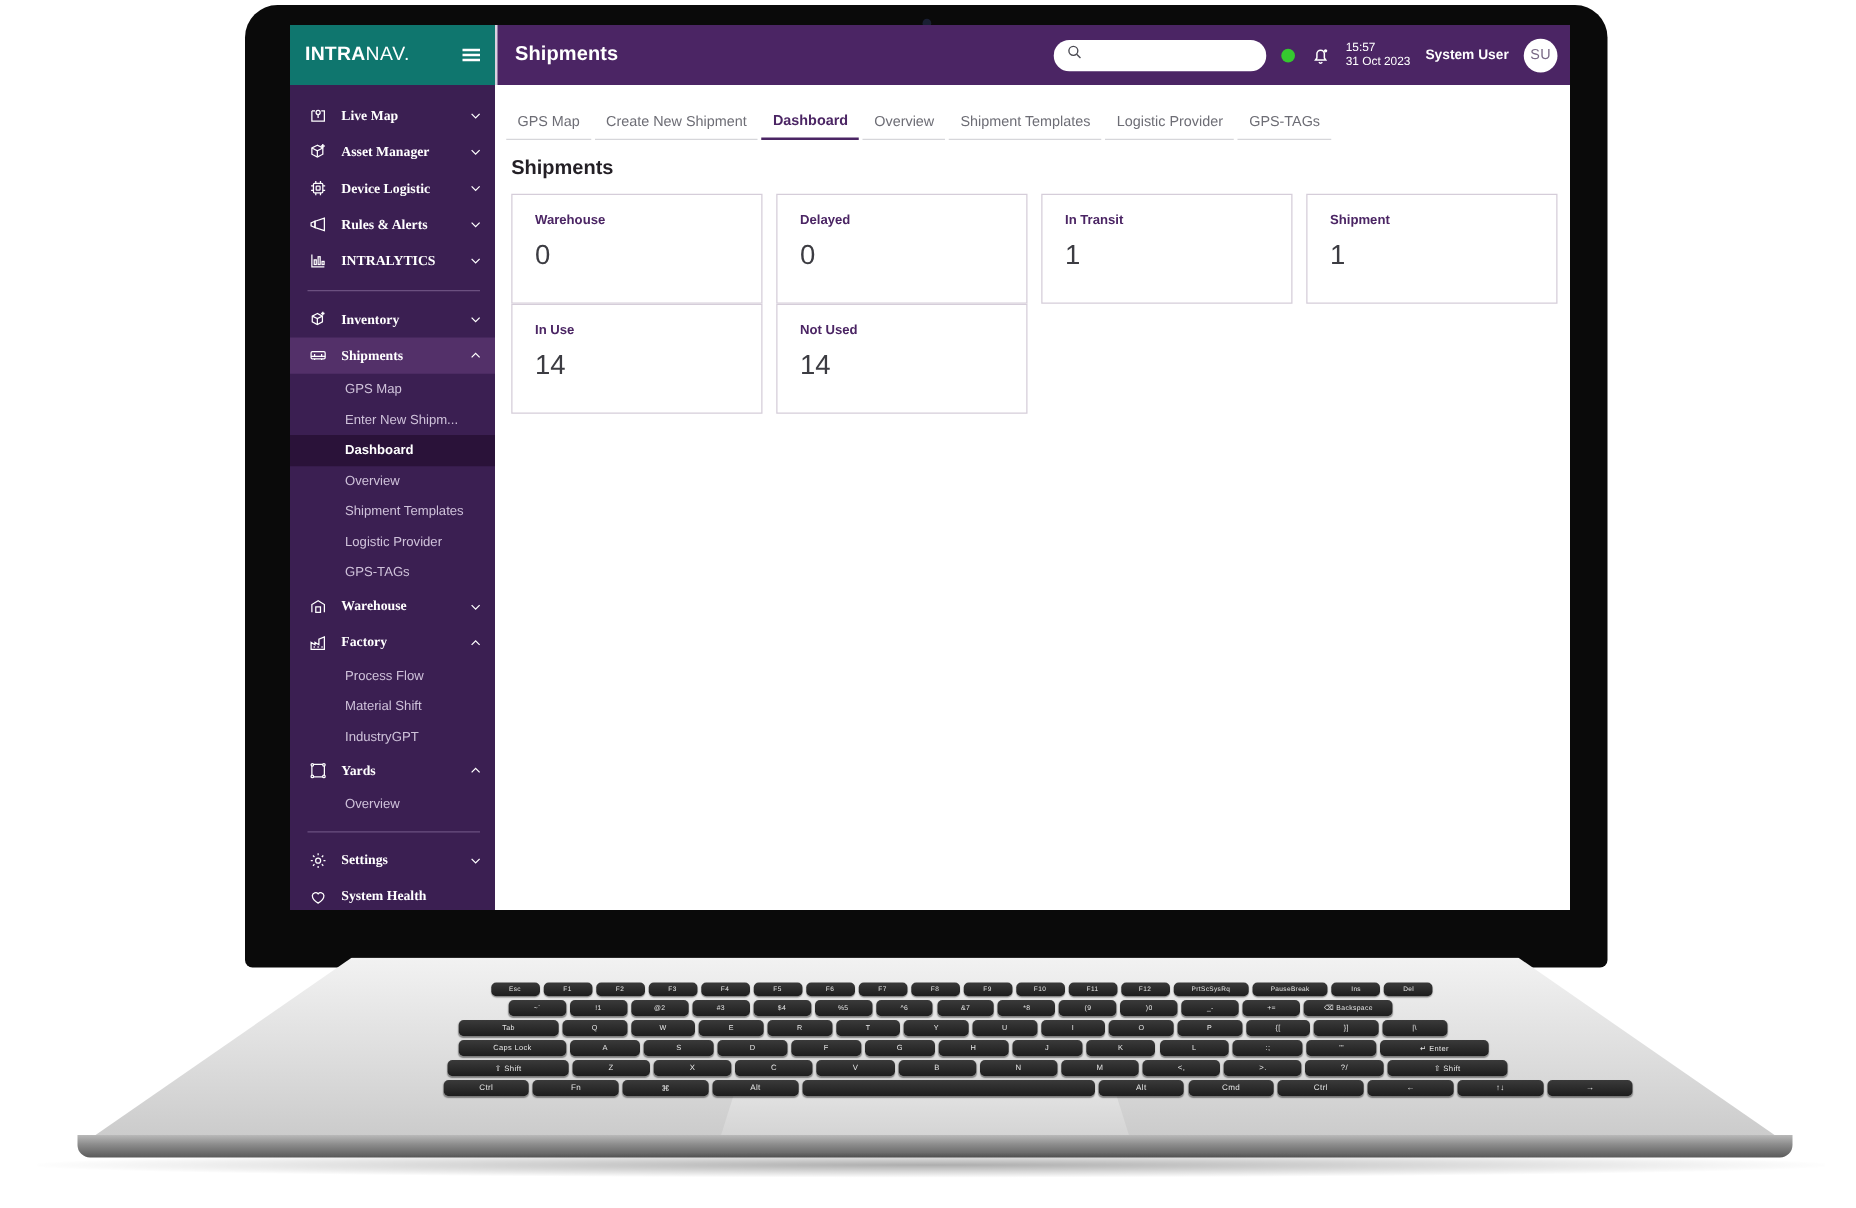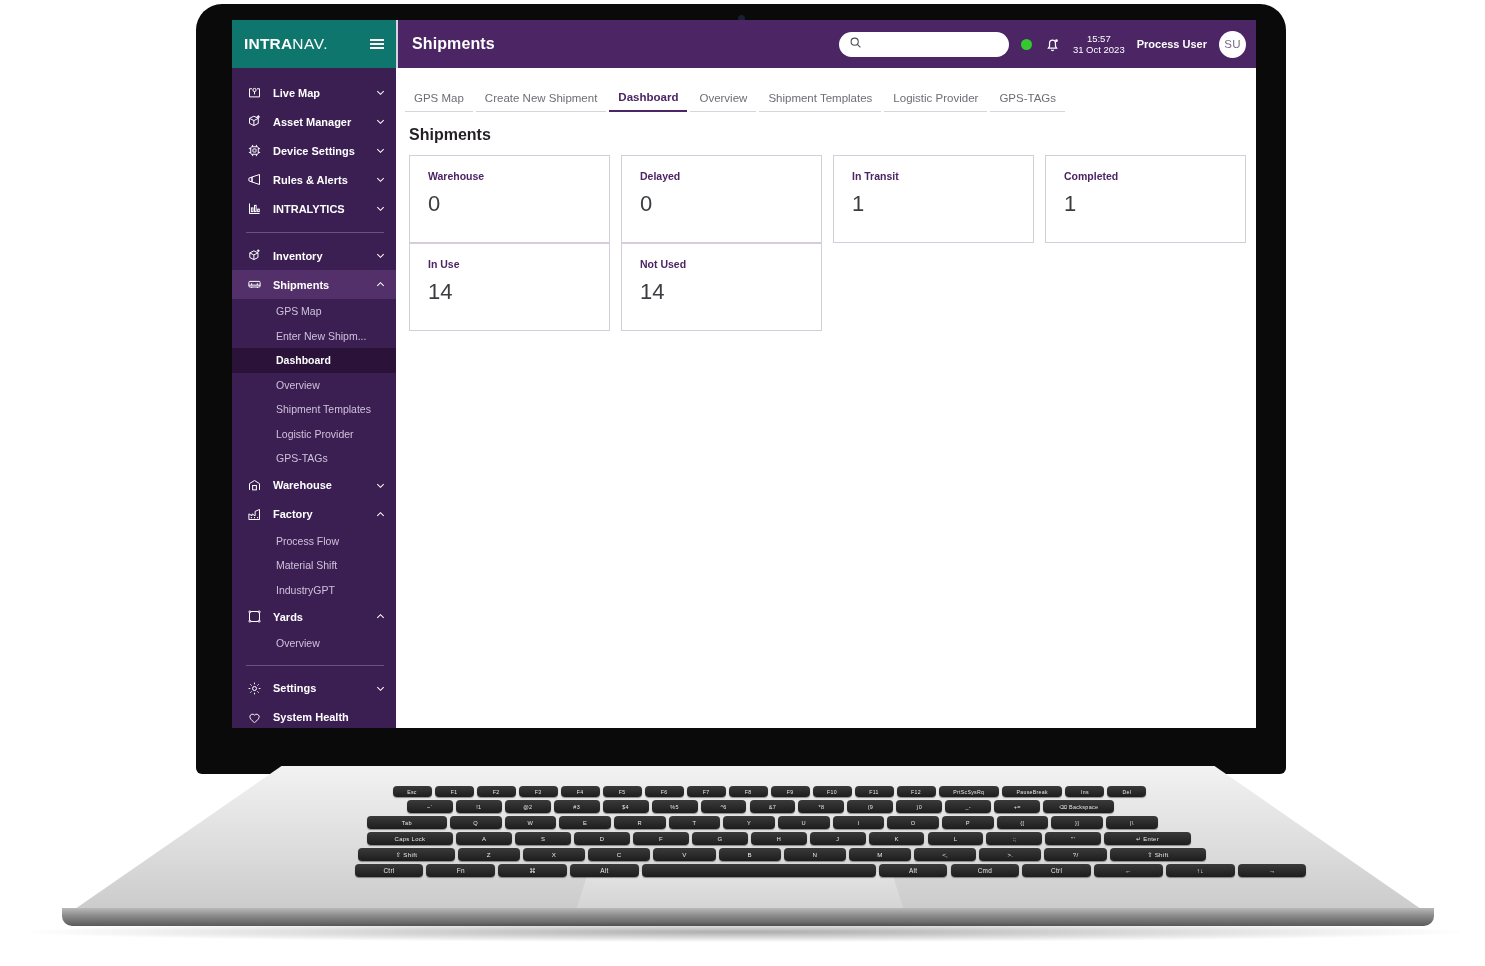--- a/index.html
+++ b/index.html
@@ -116,21 +116,21 @@
     gap: 10px;
     cursor: pointer;
     font-size: 11px;
     font-weight: 700;
     color: #ffffff;
     position: relative;
   }
   .nav-row.active { background: #533069; }
   .nav-row .ic { width: 17px; height: 17px; flex: 0 0 17px; display: flex; align-items: center; justify-content: center; }
   .nav-row .ic svg { width: 15px; height: 15px; display: block; }
-  .nav-row .lbl { flex: 1 1 auto; white-space: nowrap; overflow: hidden; }
+  .nav-row .lbl { flex: 1 1 auto; white-space: nowrap; overflow: hidden; font-family: Liberation Serif, serif; }
   .chev { width: 11px; height: 11px; flex: 0 0 11px; }
   .chev svg { display: block; width: 11px; height: 11px; }
 
   .subitem {
     height: 24.5px;
     display: flex; align-items: center;
     padding-left: 44px;
     font-size: 10.5px;
     color: #cfc2da;
     cursor: pointer;
@@ -164,21 +164,21 @@
   }
   .search-box input {
     border: 0; outline: 0; background: transparent;
     font-size: 11px; width: 100%;
     font-family: "Liberation Sans", sans-serif;
     color: #333;
   }
   .status-dot { width: 11px; height: 11px; border-radius: 50%; background: #35c82f; }
   .bell { width: 17px; height: 17px; position: relative; cursor: pointer; }
   .bell svg { width: 17px; height: 17px; display: block; }
-  .clock { font-size: 9.5px; line-height: 11.5px; text-align: center; }
+  .clock { font-size: 9.5px; line-height: 11.5px; text-align: left; }
   .username { font-size: 11px; font-weight: 700; white-space: nowrap; }
   .avatar {
     width: 27px; height: 27px; border-radius: 50%;
     background: #fff; color: #7a6a86;
     display: flex; align-items: center; justify-content: center;
     font-size: 11.5px; letter-spacing: .3px;
   }
 
   
   .tabs {
@@ -275,21 +275,21 @@
           </div>
 
           <div class="nav-row">
             <span class="ic">
               <svg viewBox="0 0 24 24" fill="none" stroke="#fff" stroke-width="1.6">
                   <rect x="6" y="6" width="12" height="12" rx="1.5"></rect>
                   <rect x="9.5" y="9.5" width="5" height="5" rx=".8"></rect>
                   <path d="M9 3v3M15 3v3M9 18v3M15 18v3M3 9h3M3 15h3M18 9h3M18 15h3"></path>
                 </svg>
             </span>
-            <span class="lbl">Device Settings</span>
+            <span class="lbl">Device Logistic</span>
             <span class="chev">
                 <svg viewBox="0 0 24 24" fill="none" stroke="#fff" stroke-width="2.2">
                   <path d="M5 9l7 7 7-7"></path>
                 </svg>
               </span>
           </div>
 
           <div class="nav-row">
             <span class="ic">
               <svg viewBox="0 0 24 24" fill="none" stroke="#fff" stroke-width="1.6">
@@ -462,21 +462,21 @@
               <svg viewBox="0 0 24 24" fill="none" stroke="#fff" stroke-width="1.7">
                   <path d="M6.2 17h11.6l-1.6-2.4V10a4.2 4.2 0 0 0-8.4 0v4.6z"></path>
                   <path d="M10.2 19.4a2 2 0 0 0 3.6 0"></path>
                   <circle cx="17.6" cy="6.6" r="1.9" fill="#fff" stroke="none"></circle>
                 </svg>
             </div>
             <div class="clock">
               <div>15:57</div>
               <div>31 Oct 2023</div>
             </div>
-            <div class="username">Process User</div>
+            <div class="username">System User</div>
             <div class="avatar">SU</div>
           </div>
         </header>
 
         <nav class="tabs">
           <div class="tab">GPS Map</div>
           <div class="tab">Create New Shipment</div>
           <div class="tab active">Dashboard</div>
           <div class="tab">Overview</div>
           <div class="tab">Shipment Templates</div>
@@ -494,21 +494,21 @@
             </div>
             <div class="card">
               <div class="card-label">Delayed</div>
               <div class="card-value">0</div>
             </div>
             <div class="card">
               <div class="card-label">In Transit</div>
               <div class="card-value">1</div>
             </div>
             <div class="card">
-              <div class="card-label">Completed</div>
+              <div class="card-label">Shipment</div>
               <div class="card-value">1</div>
             </div>
           </div>
 
           <div class="card-row">
             <div class="card">
               <div class="card-label">In Use</div>
               <div class="card-value">14</div>
             </div>
             <div class="card">

